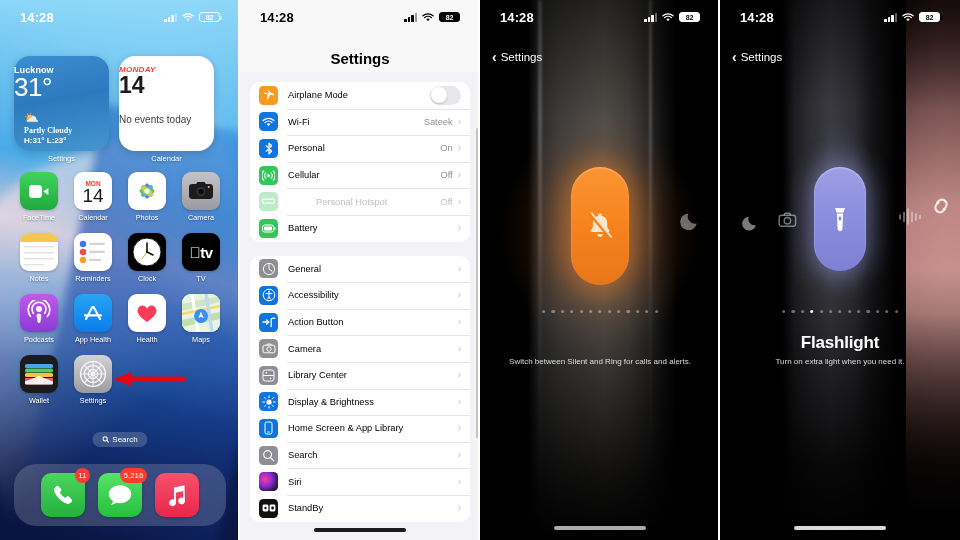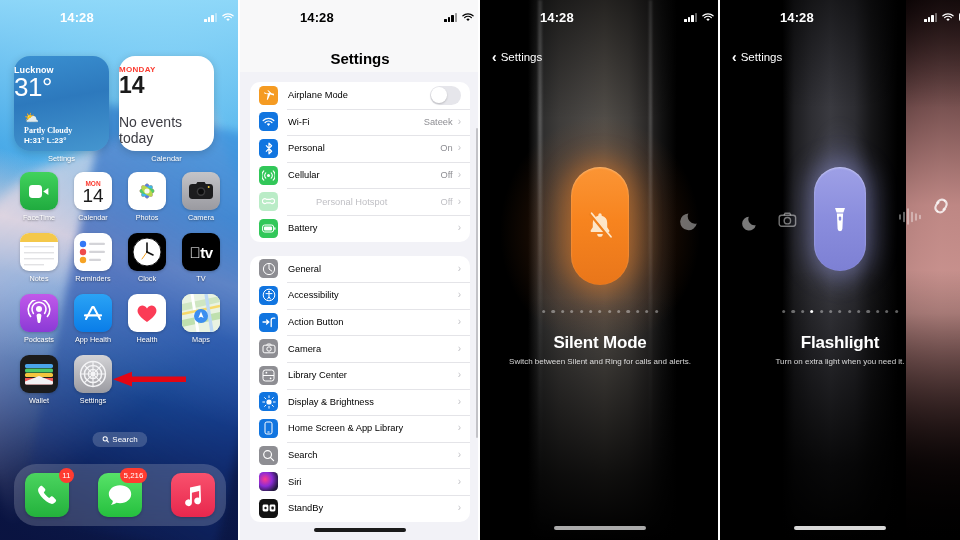--- a/index.html
+++ b/index.html
@@ -6,21 +6,21 @@
   html,body { width:960px; height:540px; background:#ffffff; overflow:hidden; }
   body { font-family:"Liberation Sans", sans-serif; -webkit-font-smoothing:antialiased; }
 
   .stage { position:relative; width:960px; height:540px; background:#fff; display:flex; }
 
   .panel { position:relative; width:240px; height:540px; overflow:hidden; flex:0 0 240px; }
   .screen { position:absolute; left:0; top:0; width:240px; height:540px; overflow:hidden; }
 
   
   .statusbar { position:absolute; left:0; top:0; width:100%; height:34px; display:flex;
-               align-items:center; justify-content:space-between; padding:0 20px; z-index:40;margin-left:40px; }
+               align-items:center; justify-content:space-between; padding:0 20px; z-index:40; }
   .sb-time { font-size:13px; font-weight:700; letter-spacing:.1px; }
   .sb-right { display:flex; align-items:center; gap:5px; }
   .bars { display:flex; align-items:flex-end; gap:1.3px; height:9px; }
   .bars i { display:block; width:2.2px; border-radius:.6px; background:currentColor; }
   .bars i:nth-child(1){height:3px;} .bars i:nth-child(2){height:5px;}
   .bars i:nth-child(3){height:7px;} .bars i:nth-child(4){height:9px; opacity:.38;}
   .wifi { position:relative; width:12px; height:9px; }
   .wifi svg { display:block; }
   .batt { position:relative; width:21px; height:10.5px; border:1.2px solid currentColor;
           border-radius:3px; opacity:1; display:flex; align-items:center; justify-content:center; }
@@ -48,23 +48,23 @@
   .widgets { position:absolute; left:14px; top:56px; display:flex; gap:10px; z-index:10; }
   .w { width:95px; height:95px; border-radius:16px; padding:9px 0; position:relative; }
   .w-weather { background:linear-gradient(170deg,#3a8fd0 0%,#2d79bd 45%,#4596cf 100%);
                color:#fff; box-shadow:0 2px 8px rgba(0,0,0,.18); }
   .w-weather .city { font-size:9px; font-weight:600; letter-spacing:.1px; }
   .w-weather .temp { font-size:26px; font-weight:300; line-height:1.05; margin-top:-1px; letter-spacing:-.5px; }
   .w-weather .cond-ico { position:absolute; left:10px; bottom:27px; font-size:12px; line-height:1; }
   .w-weather .cond { position:absolute; left:10px; bottom:16px; font-size:8px; font-weight:600;font-family:Liberation Serif, serif; }
   .w-weather .hl { position:absolute; left:10px; bottom:6px; font-size:8px; font-weight:600; }
   .w-cal { background:#fff; box-shadow:0 2px 8px rgba(0,0,0,.18); }
-  .w-cal .dow { color:#fb3b30; font-size:8px; font-weight:700; letter-spacing:.3px; }
+  .w-cal .dow { color:#fb3b30; font-size:8px; font-weight:700; letter-spacing:.3px;font-style:italic; }
   .w-cal .dnum { color:#1b1b1b; font-size:23px; font-weight:600; line-height:1.1; margin-top:-1px; }
-  .w-cal .noev { color:#3c3c43; font-size:14px; margin-top:16px; }
+  .w-cal .noev { color:#3c3c43; font-size:10px; margin-top:16px; }
   .wlabels { position:absolute; left:14px; top:154px; display:flex; gap:10px; z-index:10; }
   .wlabels span { width:95px; text-align:center; color:#fff; font-size:7.5px;
                   text-shadow:0 1px 2px rgba(0,0,0,.35); }
 
   .grid { position:absolute; left:12px; top:172px; width:216px; z-index:10;
           display:grid; grid-template-columns:repeat(4,1fr); row-gap:11px; }
   .app { display:flex; flex-direction:column; align-items:center; gap:3px; }
   .icon { width:38px; height:38px; border-radius:9px; position:relative; overflow:hidden;
           box-shadow:0 1px 3px rgba(0,0,0,.22); display:flex; align-items:center; justify-content:center; }
   .app .nm { color:#fff; font-size:7.3px; text-shadow:0 1px 2px rgba(0,0,0,.45); white-space:nowrap; }
@@ -87,21 +87,21 @@
   .ic-settings{background:linear-gradient(180deg,#d3d3d6,#9b9ba1);}
   .ic-phone{background:linear-gradient(180deg,#4bd45f,#23b23c);}
   .ic-messages{background:linear-gradient(180deg,#57e268,#25c03e);}
   .ic-music{background:linear-gradient(180deg,#f8516d,#e8274d);}
 
   .searchpill { position:absolute; left:50%; transform:translateX(-50%); top:432px; z-index:10;
       background:rgba(255,255,255,.18); backdrop-filter:blur(6px); color:#fff;
       border-radius:11px; padding:3px 10px; font-size:8px; display:flex; align-items:center; gap:3px; }
   .dock { position:absolute; left:14px; right:14px; bottom:14px; height:62px; z-index:10;
       background:rgba(255,255,255,.18); border-radius:22px; backdrop-filter:blur(10px);
-      display:flex; align-items:center; justify-content:center; gap:29px; }
+      display:flex; align-items:center; justify-content:center; gap:13px; }
   .dock .icon { width:44px; height:44px; border-radius:10px; }
   .dockapp { position:relative; }
   .badge { position:absolute; right:-5px; top:-5px; min-width:15px; height:15px; padding:0 3.5px;
       background:#ff3b30; color:#fff; border-radius:8px; font-size:8px; font-weight:500;
       display:flex; align-items:center; justify-content:center; line-height:1; }
 
   
   .arrow1 { position:absolute; left:112px; top:371px; width:78px; height:16px; z-index:30; }
 
   
@@ -703,21 +703,20 @@
           <i></i>
           <i></i>
           <i></i>
           <i></i>
           <i></i>
           <i></i>
           <i></i>
           <i></i>
           <i></i>
       </div>
-      <div class="ab-title">Silent Mode</div>
       <div class="ab-sub">Switch between Silent and Ring for calls and alerts.</div>
       <div class="hind-light" style="background:rgba(190,190,190,.9)"></div>
     </div>
   </div>
 
   <div class="panel">
     <div class="screen ab">
       <div class="p4bg"></div>
       <div class="p4pink"></div>
       <div class="p4glow"></div>

